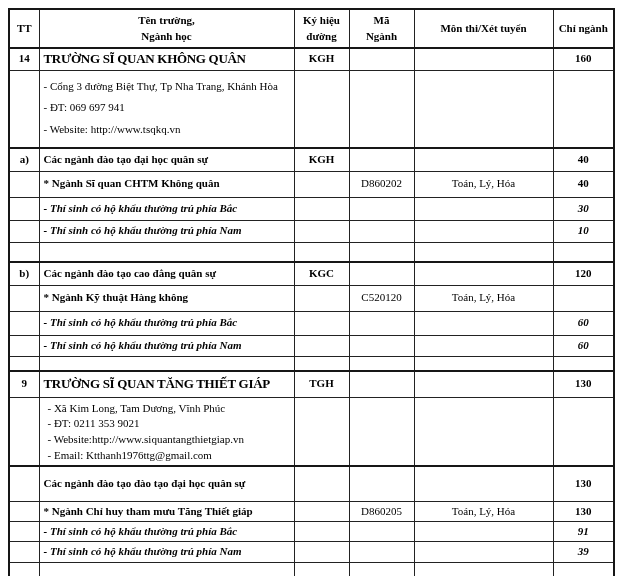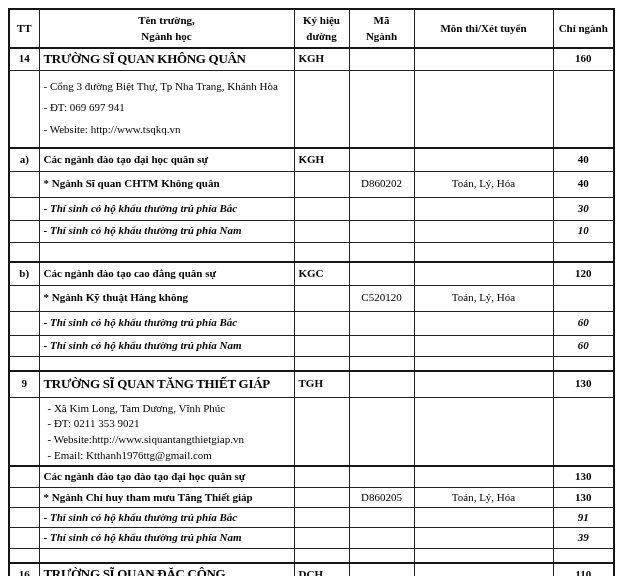--- a/index.html
+++ b/index.html
@@ -29,21 +29,21 @@
     font-weight: bold;
     text-align: center;
     height: 39px;
     font-size: 11px;
     line-height: 1.4;
   }
   tr.sep > td { border-top: 2px solid #161616; }
 
   .c-tt    { text-align: center; font-weight: bold; }
   .c-name  { text-align: left; padding-left: 6px; }
-  .c-code  { text-align: left; font-weight: bold; font-family: Liberation Serif, serif; }
+  .c-code  { text-align: center; font-weight: bold; font-family: Liberation Serif, serif; }
   .c-ma    { text-align: center; font-weight: normal; font-size: 10.5px; }
   .c-mon   { text-align: center; font-weight: normal; font-size: 10.5px; padding-left: 5px; }
   .c-quota { text-align: center; font-weight: bold; }
 
   tr.school .c-name  { font-weight: bold; font-size: 13px; letter-spacing: -0.3px; }
   tr.section .c-name { font-weight: bold; }
   tr.major .c-name   { font-weight: bold; }
   tr.note .c-name    { font-weight: bold; font-style: italic; }
   tr.note .c-quota   { font-style: italic; }
 
@@ -213,21 +213,21 @@
         <div class="line">- ĐT: 0211 353 9021</div>
         <div class="line">- Website:http://www.siquantangthietgiap.vn</div>
         <div class="line">- Email: Ktthanh1976ttg@gmail.com</div>
       </td>
       <td class="c-code"></td>
       <td class="c-ma"></td>
       <td class="c-mon"></td>
       <td class="c-quota"></td>
     </tr>
 
-    <tr class="section sep" style="height:22px">
+    <tr class="section sep" style="height:36px">
       <td class="c-tt"></td>
       <td class="c-name">Các ngành đào tạo đào tạo đại học quân sự</td>
       <td class="c-code"></td>
       <td class="c-ma"></td>
       <td class="c-mon"></td>
       <td class="c-quota">130</td>
     </tr>
 
     <tr class="major" style="height:20px">
       <td class="c-tt"></td>

